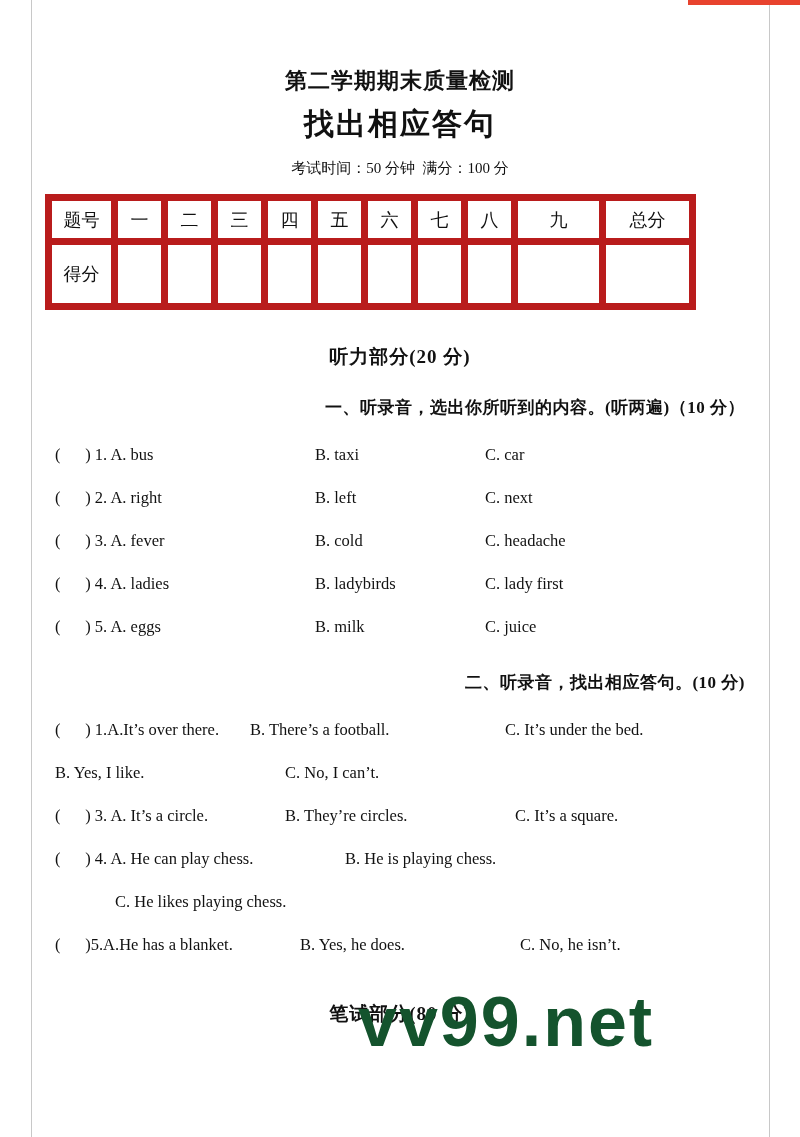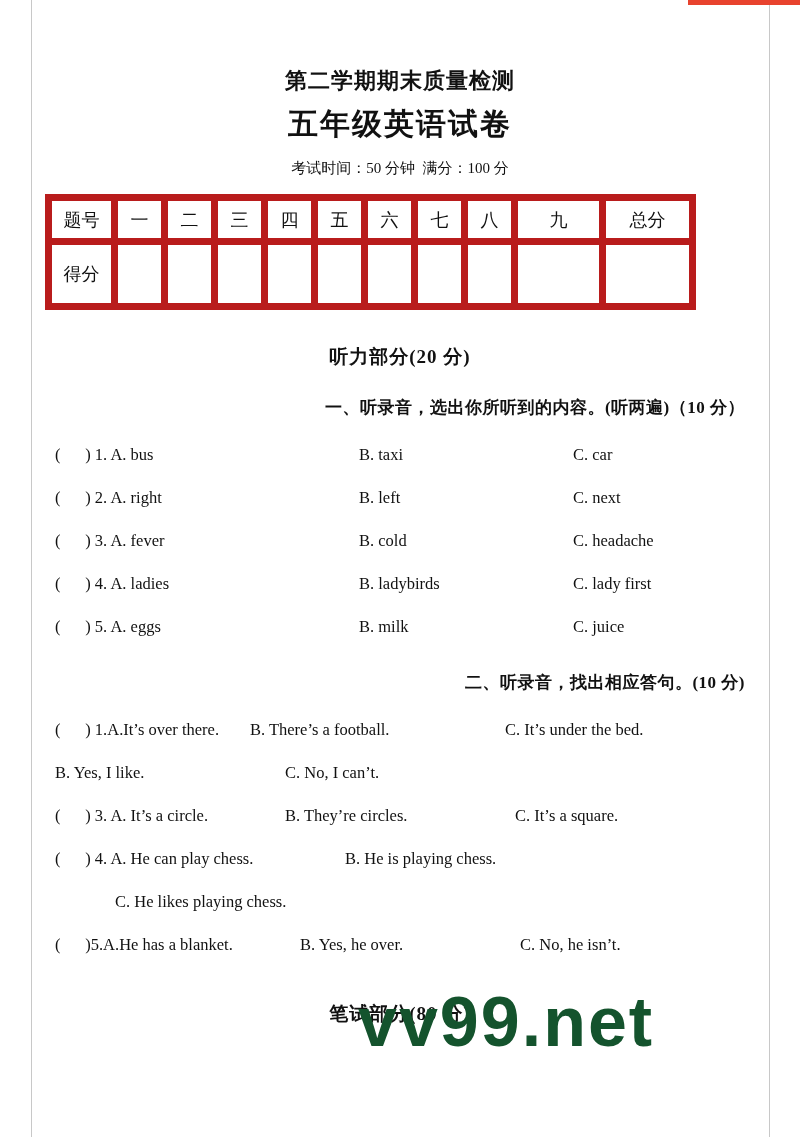--- a/index.html
+++ b/index.html
@@ -22,42 +22,42 @@
   table.score tr.hdr td{height:37px;}
   table.score tr.fill td{height:58px;}
   col.c-label{width:66px;}
   col.c-num{width:50px;}
   col.c-nine{width:88px;}
   col.c-total{width:90px;}
   .part-heading{font-size:19px;font-weight:bold;text-align:center;margin:34px 0 26px 0;letter-spacing:1px;}
   .sec-title{font-size:17px;font-weight:bold;margin:0 0 26px 0;letter-spacing:0.5px;text-align:right;}
   .q-grid{display:grid;font-size:16.5px;margin:0 0 23px 0;}
   .q-grid .opt{white-space:pre;}
-  .s1{grid-template-columns:260px 170px 1fr;gap:44px;}
+  .s1{grid-template-columns:260px 170px 1fr;}
   .gap-after{margin-bottom:34px;}
   .indent{padding-left:60px;}
   .written-heading{font-size:19px;font-weight:bold;text-align:center;margin:46px 0 0 0;letter-spacing:1px;}
   .watermark{
     position:absolute;left:358px;top:982px;
     font-family:"Liberation Sans","DejaVu Sans",sans-serif;
     font-size:70px;font-weight:700;color:#14532d;letter-spacing:2px;
     user-select:none;
   }
 </style>
 </head>
 <body>
 
 <div class="page-edge edge-left"></div>
 <div class="page-edge edge-right"></div>
 <div class="red-mark"></div>
 
 <div class="content">
 
   <h1 class="title">第二学期期末质量检测</h1>
-  <h2 class="subtitle">五年级英语试卷</h2>
+  <h2 class="subtitle">找出相应答句</h2>
   <div class="exam-info">考试时间：50 分钟  满分：100 分</div>
 
   <table class="score">
     <colgroup>
       <col class="c-label">
         <col class="c-num">
         <col class="c-num">
         <col class="c-num">
         <col class="c-num">
       <col class="c-num">
@@ -145,21 +145,21 @@
   </div>
   <div class="q-grid" style="grid-template-columns:270px 1fr;gap:20px;">
     <span class="opt">(      ) 4. A. He can play chess.</span>
     <span class="opt">B. He is playing chess.</span>
   </div>
   <div class="q-grid indent" style="grid-template-columns:1fr;">
     <span class="opt">C. He likes playing chess.</span>
   </div>
   <div class="q-grid" style="grid-template-columns:245px 220px 1fr;">
     <span class="opt">(      )5.A.He has a blanket.</span>
-    <span class="opt">B. Yes, he over.</span>
+    <span class="opt">B. Yes, he does.</span>
     <span class="opt">C. No, he isn’t.</span>
   </div>
 
   <div class="written-heading">笔试部分(80 分)</div>
 
 </div>
 
 <div class="watermark">vv99.net</div>
 
 </body></html>

